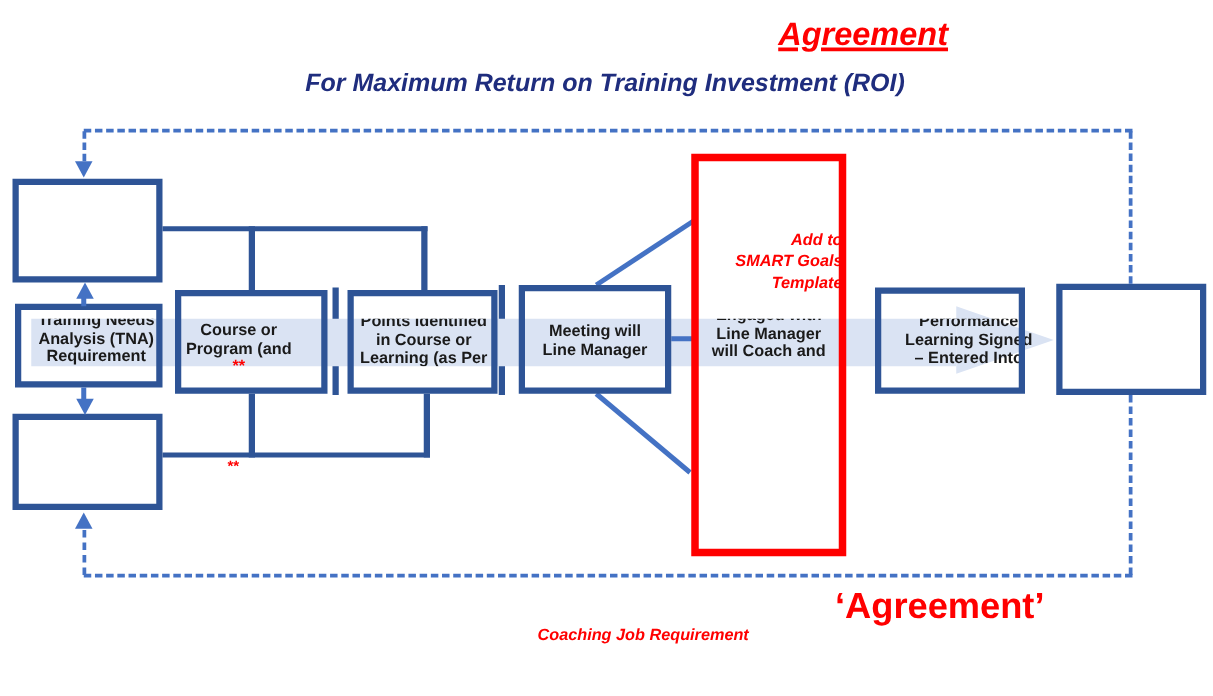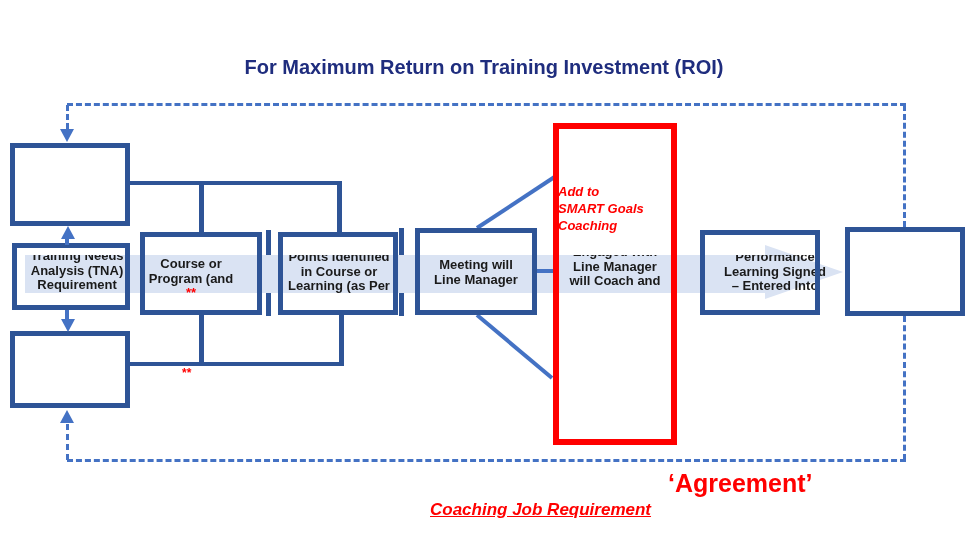--- a/index.html
+++ b/index.html
@@ -13,21 +13,21 @@
   }
   .abs{position:absolute;}
   
   .title-main{
     left:578px; top:12px; width:225px; text-align:center;
     color:var(--red); font-size:26px; font-weight:bold; font-style:italic;
     text-decoration:underline; text-decoration-thickness:3px; z-index:60;
   }
   .title-sub{
     left:238px; top:56px; width:492px; text-align:center;
-    color:var(--navy); font-size:20px; font-weight:bold; z-index:60;
+    color:var(--navy); font-size:20px; font-weight:bold; font-style:italic; z-index:60;
   }
   
   .dash-h{border-top:3px dashed var(--connector); height:0; z-index:50;}
   .dash-v{border-left:3px dashed var(--connector); width:0; z-index:50;}
   .dash-top{left:67px; top:103px; width:839px;}
   .dash-right-upper{left:903px; top:105px; height:122px;}
   .dash-right-lower{left:903px; top:316px; height:144px;}
   .dash-bottom{left:67px; top:459px; width:839px;}
   .dash-left-top{left:66px; top:105px; height:24px;}
   .dash-left-bottom{left:66px; top:424px; height:36px;}
@@ -73,32 +73,33 @@
   .bl-2{left:116px; top:2px; width:100px;}
   .bl-3{left:250px; top:-5px; width:128px;}
   .bl-4{left:386px; top:3px; width:130px;}
   .bl-5{left:525px; top:-10px; width:130px;}
   .band-clip-6{left:697px; top:255px; width:132px; height:38px; overflow:hidden; z-index:21;}
   .bl-6{left:12px; top:-5px; width:132px;}
   .red-line{color:var(--red);}
   
   .overlay{left:0; top:0; z-index:15; pointer-events:none;}
   
-  .smart-note{left:558px; top:183px; width:116px; text-align:left; color:var(--red);
+  .smart-note{left:558px; top:183px; width:116px; text-align:right; color:var(--red);
     font-weight:bold; font-style:italic; font-size:13px; line-height:17px; z-index:45;}
   .asterisk-note{left:182px; top:366px; color:var(--red); font-weight:bold; font-size:12px; z-index:45;}
-  .agreement-quote{left:668px; top:469px; color:var(--red); font-weight:bold; font-size:25px; z-index:60;}
+  .agreement-quote{left:668px; top:469px; color:var(--red); font-weight:bold; font-size:29px; z-index:60;}
   .coaching-note{left:430px; top:500px; color:var(--red); font-weight:bold; font-style:italic;
-    font-size:17px; text-decoration:underline; z-index:60;}
+    font-size:13px; z-index:60;}
 </style>
 </head>
 <body>
 
 <div id="canvas">
 
+  <div class="abs title-main">Agreement</div>
   <div class="abs title-sub">For Maximum Return on Training Investment (ROI)</div>
 
   <div class="abs dash-h dash-top"></div>
   <div class="abs dash-v dash-right-upper"></div>
   <div class="abs dash-v dash-right-lower"></div>
   <div class="abs dash-h dash-bottom"></div>
   <div class="abs dash-v dash-left-top"></div>
   <div class="abs dash-v dash-left-bottom"></div>
   <div class="abs tri tri-down arrow-into-a"></div>
   <div class="abs tri tri-up arrow-into-c"></div>
@@ -164,19 +165,19 @@
   <div class="box box-d"></div>
   <div class="box box-e"></div>
   <div class="box box-f"></div>
   <div class="box box-i"></div>
   <div class="box box-h"></div>
   <div class="box box-red"></div>
 
   <div class="abs smart-note">
     <div>Add to</div>
     <div>SMART Goals</div>
-    <div>Coaching</div>
+    <div>Template</div>
   </div>
   <div class="abs asterisk-note">**</div>
   <div class="abs agreement-quote">‘Agreement’</div>
   <div class="abs coaching-note">Coaching Job Requirement</div>
 
 </div>
 
 </body></html>

